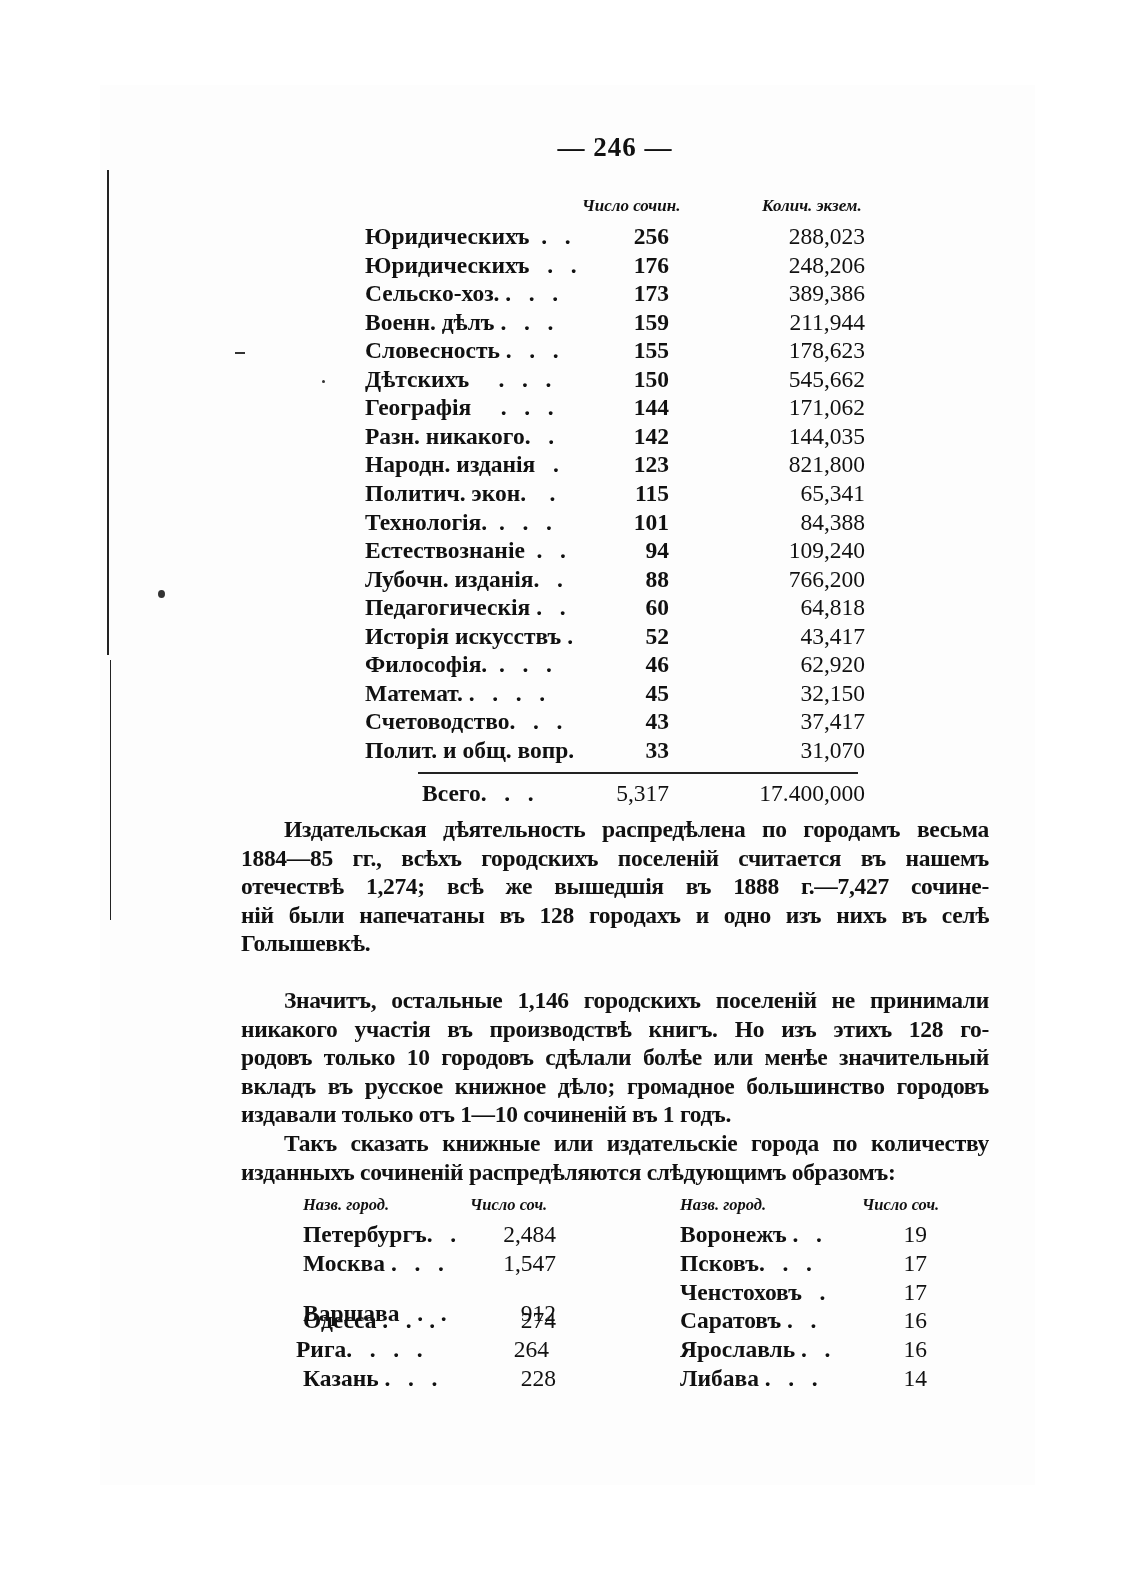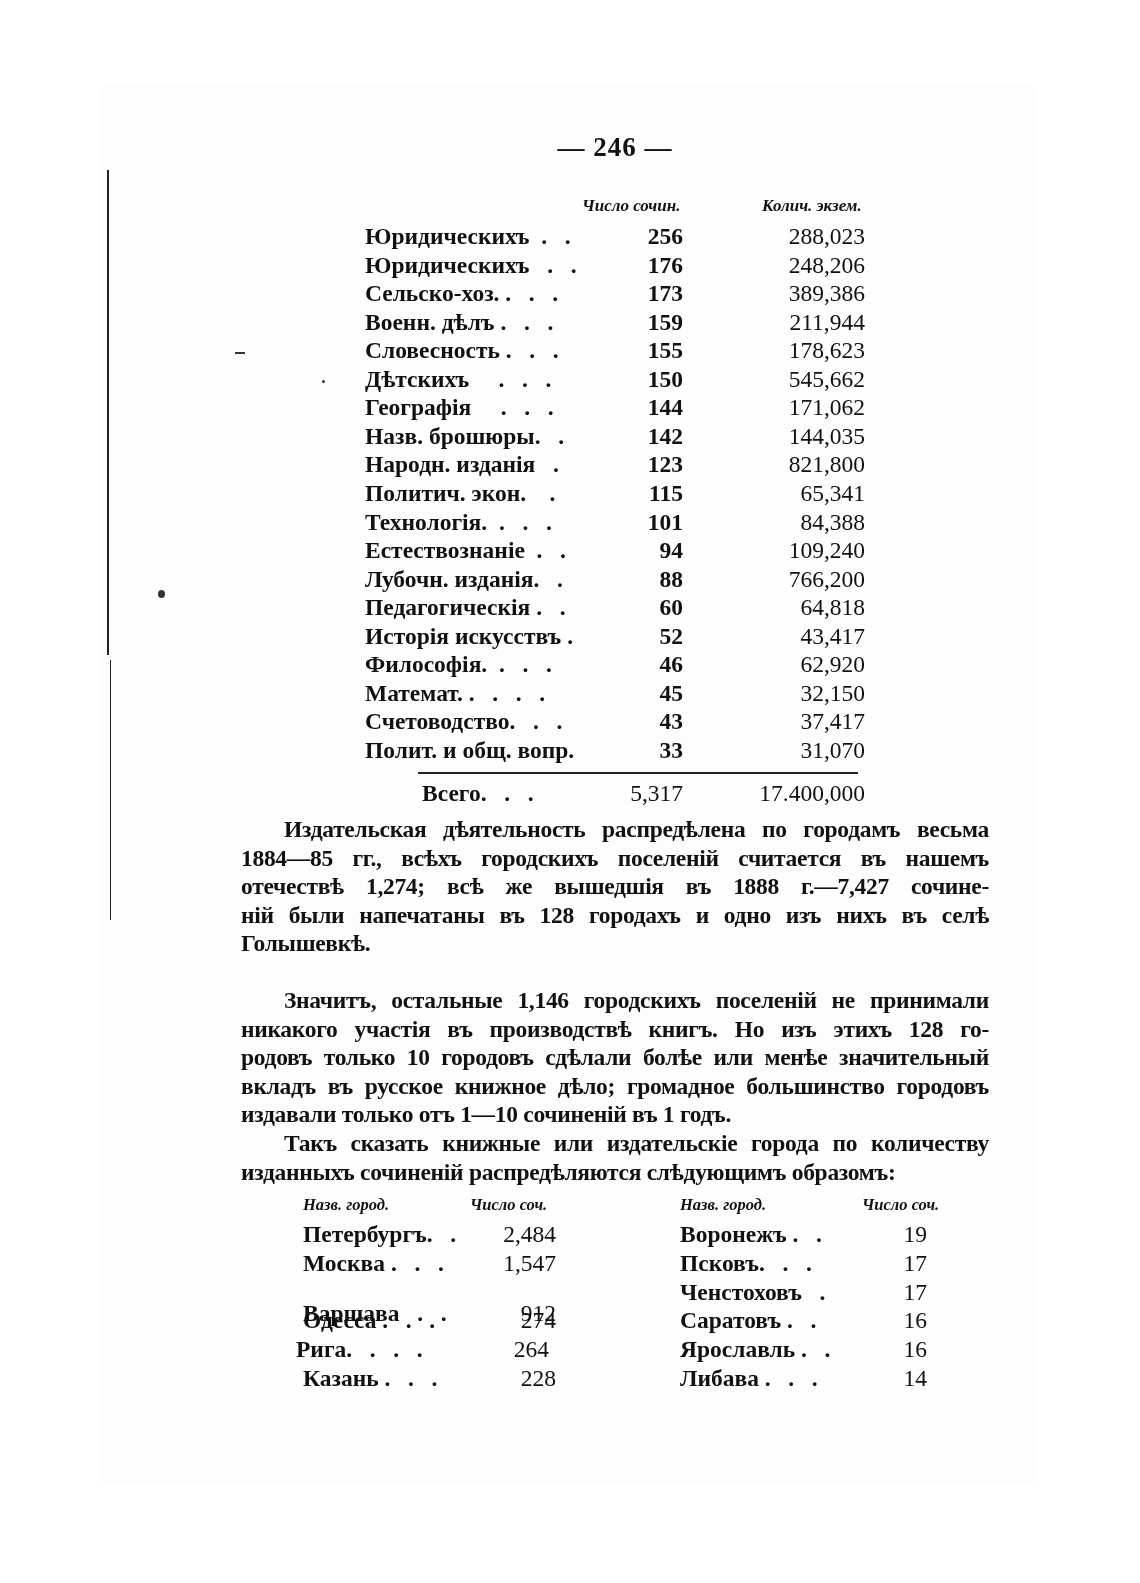--- a/index.html
+++ b/index.html
@@ -12,21 +12,21 @@
     .page-number { position: absolute; left: 0; width: 1230px; top: 132px; text-align: center;
                    font-size: 27px; font-weight: bold; letter-spacing: 1px; }
 
     .tbl-head { position: absolute; top: 196px; font-style: italic; font-weight: bold; font-size: 17px; }
     .th-count { left: 582px; }
     .th-copies { left: 762px; }
 
     .row { position: absolute; left: 365px; width: 500px; height: 28px; font-size: 23.5px;
            font-weight: bold; line-height: 28px; }
     .row .label { position: absolute; left: 0; white-space: pre; }
-    .row .count { position: absolute; right: 182px; text-align: center; }
+    .row .count { position: absolute; right: 196px; text-align: center; }
     .row .copies { position: absolute; right: 0; text-align: right; font-weight: normal; }
 
     .total-rule { position: absolute; left: 418px; top: 772px; width: 440px; height: 2px; background: #222; }
     .total-row { top: 779px; }
 
     .para { position: absolute; left: 241px; width: 748px; font-size: 23.5px; line-height: 28.6px;
             text-align: justify; font-weight: bold; letter-spacing: -0.3px; }
     .para .line { display: block; text-align-last: justify; white-space: nowrap; }
     .para .line.last { text-align-last: left; }
     .para .line.indent { text-indent: 43px; }
@@ -83,21 +83,21 @@
       <span class="label">Дѣтскихъ     .   .   .</span>
       <span class="count">150</span>
       <span class="copies">545,662</span>
     </div>
     <div class="row" style="top: 393.3px;">
       <span class="label">Географія     .   .   .</span>
       <span class="count">144</span>
       <span class="copies">171,062</span>
     </div>
     <div class="row" style="top: 421.85px;">
-      <span class="label">Назв. брошюры.   .</span>
+      <span class="label">Разн. никакого.   .</span>
       <span class="count">142</span>
       <span class="copies">144,035</span>
     </div>
     <div class="row" style="top: 450.4px;">
       <span class="label">Народн. изданія   .</span>
       <span class="count">123</span>
       <span class="copies">821,800</span>
     </div>
     <div class="row" style="top: 478.95px;">
       <span class="label">Политич. экон.    .</span>

